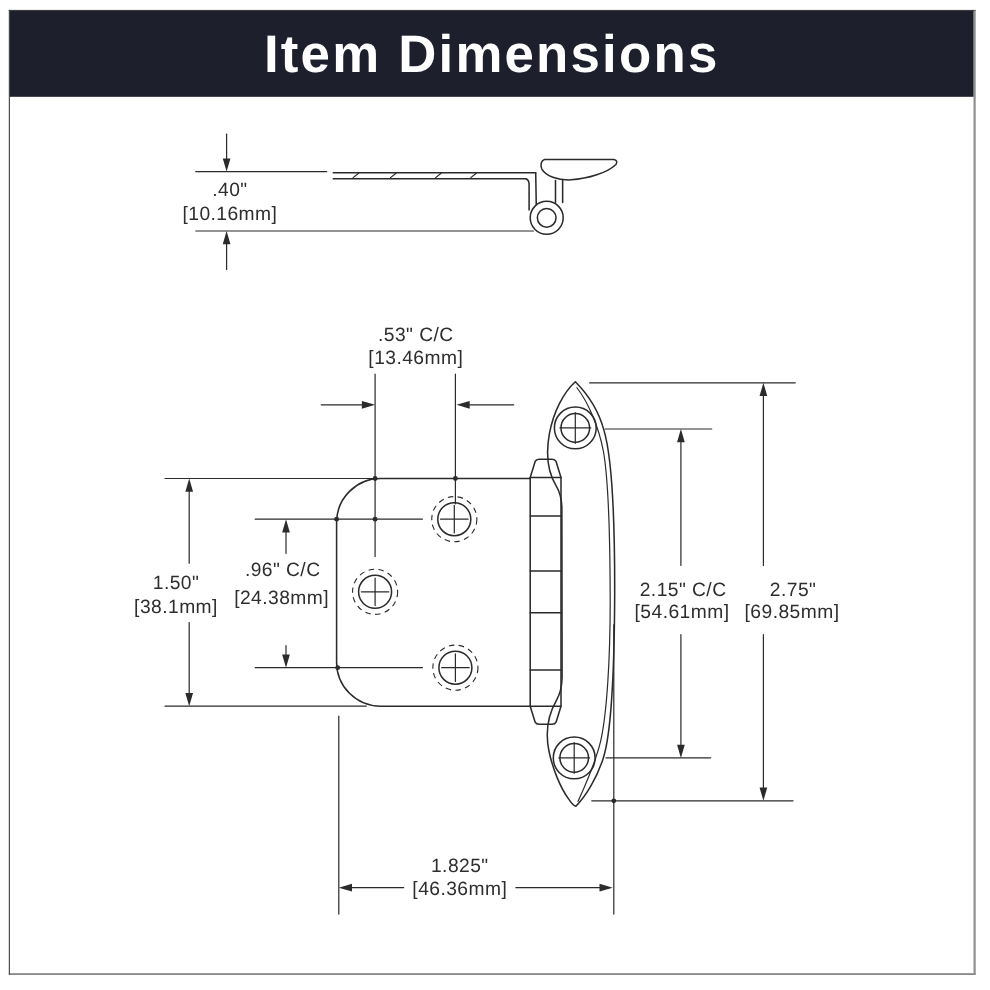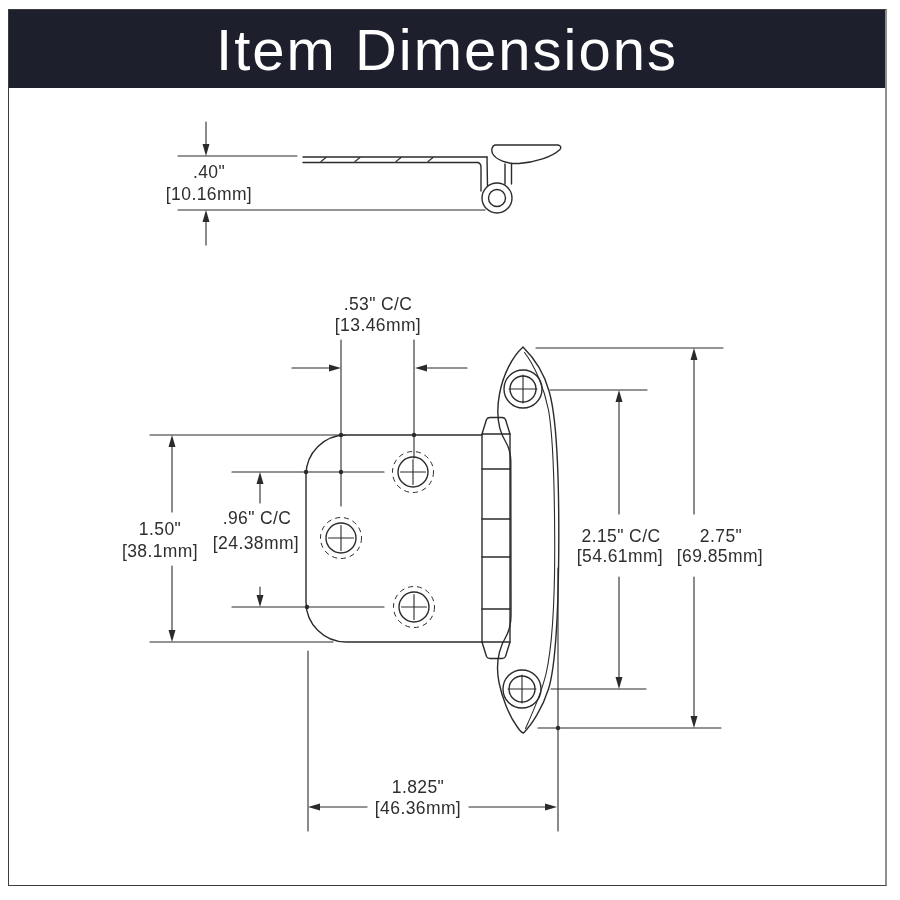--- a/index.html
+++ b/index.html
@@ -13,21 +13,21 @@
     border-right:2px solid var(--frame-shadow,#8f8f8f);
     background:#ffffff; box-sizing:border-box;
   }
   .banner {
     position:absolute; left:0; top:0; right:0; height:78px;
     background:var(--banner-bg,#1d1f2d);
     display:flex; align-items:center; justify-content:center;
   }
   .banner h1 {
     margin:0; color:var(--banner-text,#ffffff);
-    font-size:58px; font-weight:normal; letter-spacing:2px; white-space:nowrap;
+    font-size:48px; font-weight:bold; letter-spacing:2px; white-space:nowrap;
   }
   svg.drawing { position:absolute; left:0; top:0; width:900px; height:900px; }
   .part  { fill:none; stroke:var(--line,#2b2b2b); stroke-width:1.4; stroke-linejoin:round; stroke-linecap:round; }
   .thin  { fill:none; stroke:var(--line,#2b2b2b); stroke-width:1.1; stroke-linecap:round; }
   .dashed{ fill:none; stroke:var(--line,#2b2b2b); stroke-width:1; stroke-dasharray:5 4; }
   .arrow { fill:var(--line,#2b2b2b); stroke:none; }
   .node  { fill:var(--line,#2b2b2b); stroke:none; }
   .dim-text {
     font-family:"Liberation Sans", sans-serif; font-size:17.5px;
     fill:var(--text,#2e2e2e); letter-spacing:0.4px; text-anchor:middle;

